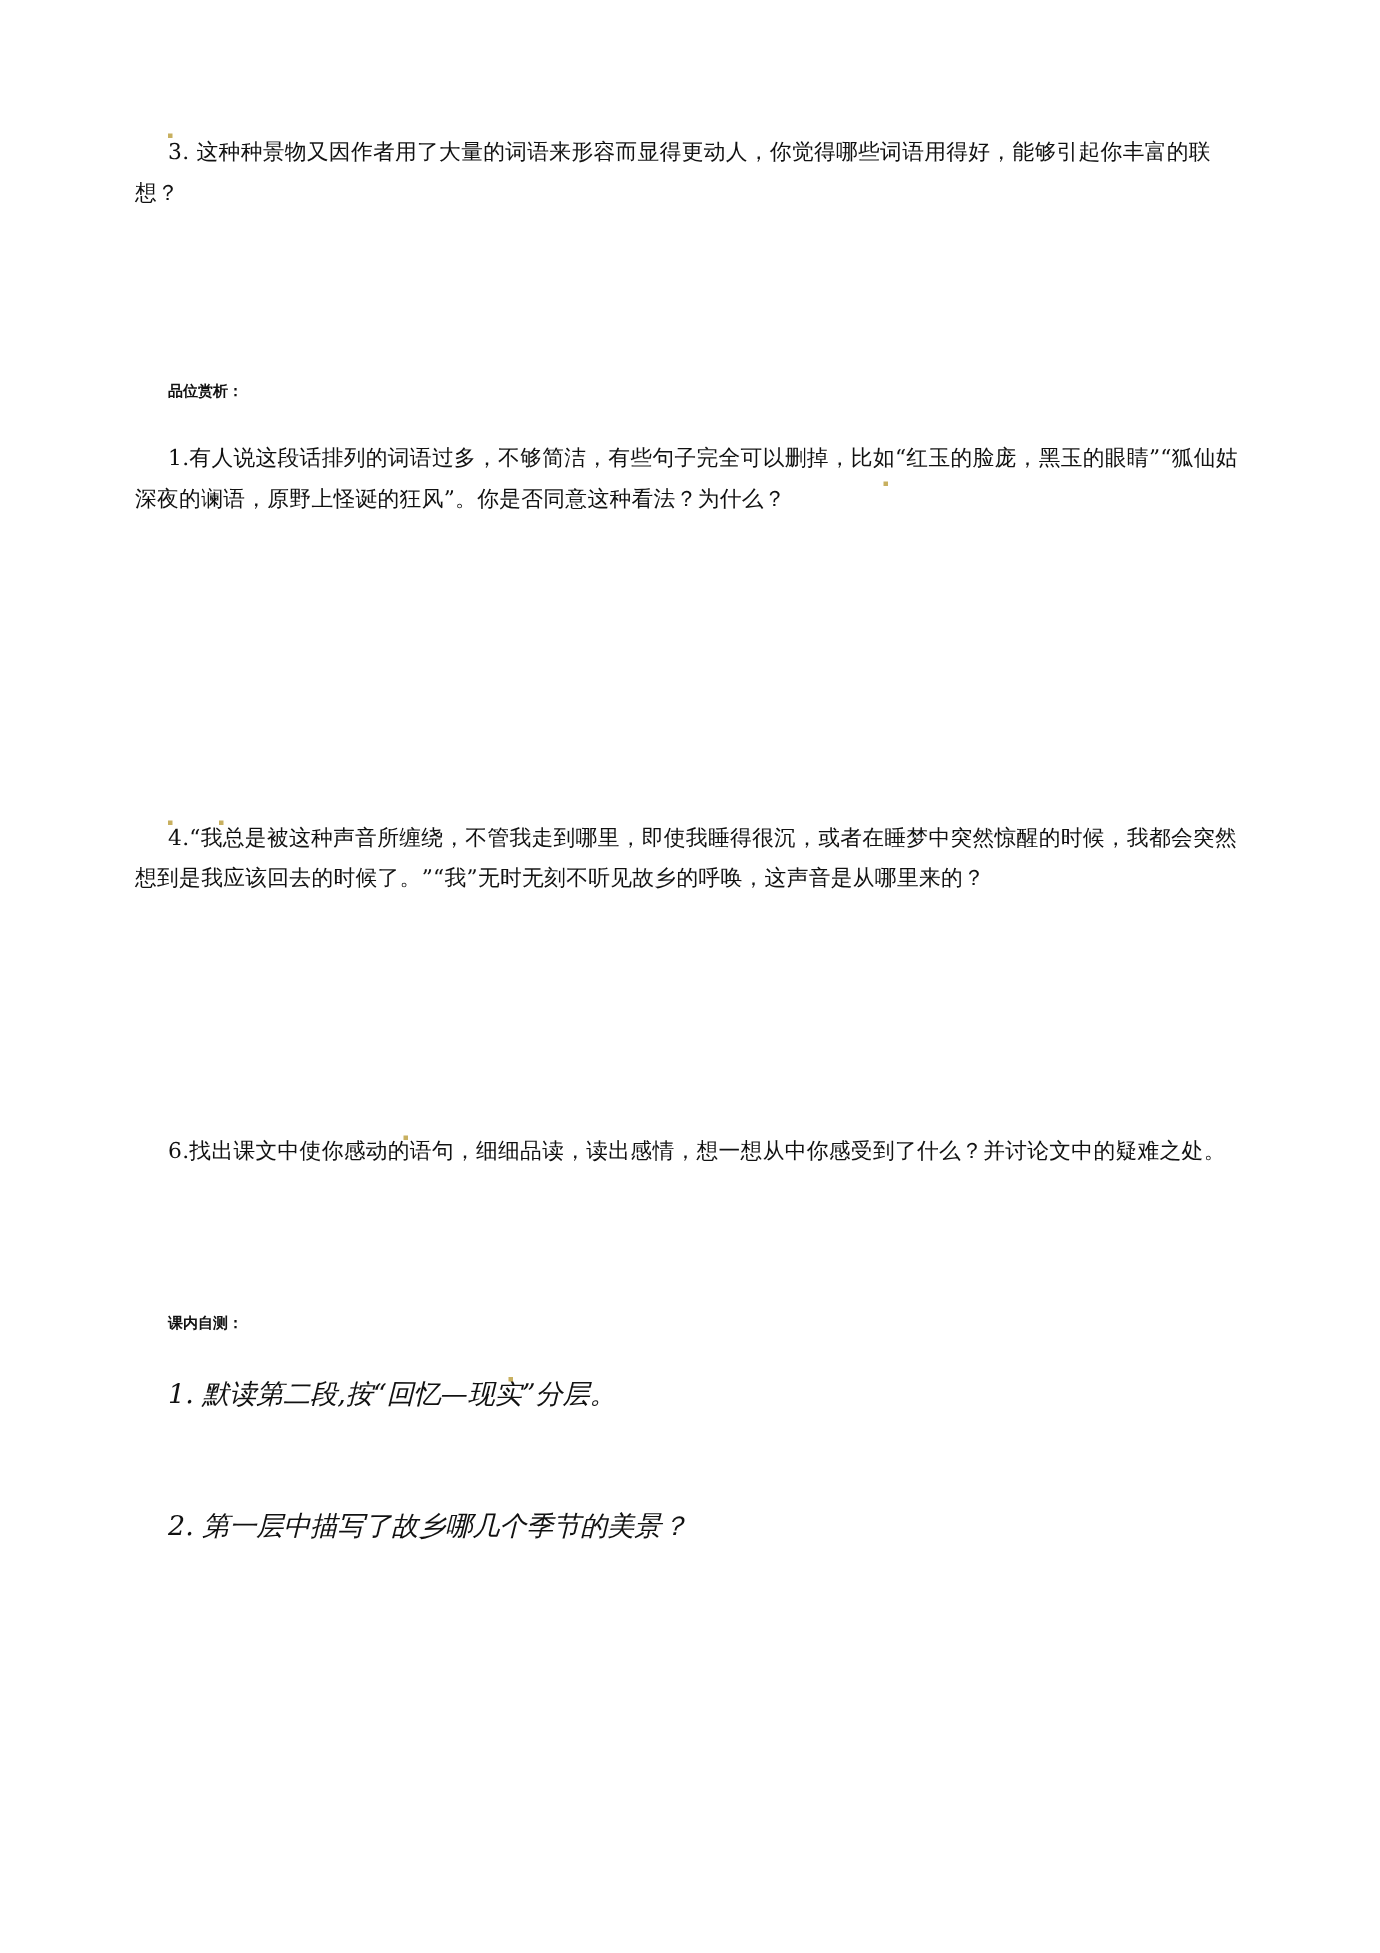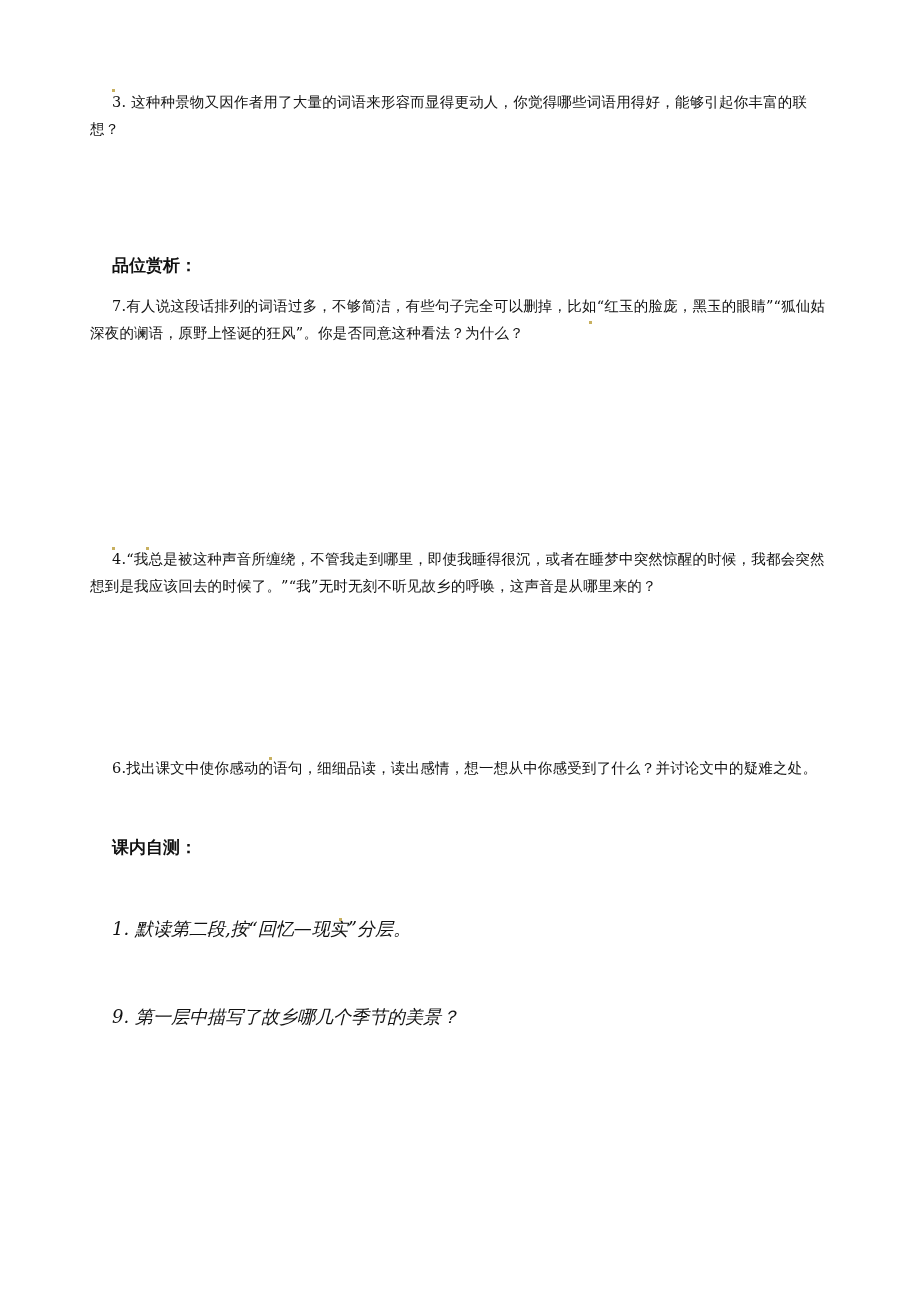--- a/index.html
+++ b/index.html
@@ -1,40 +1,40 @@
 <!DOCTYPE html>
 <html><head>
 <meta charset="utf-8">
 <style>
   html, body { margin: 0; padding: 0; background: #ffffff; }
   body { width: 920px; height: 1302px; position: relative; overflow: hidden;
          font-family: "DejaVu Serif", "Liberation Serif", serif; color: #111; }
   .p { position: absolute; left: 90px; width: 746px; font-size: 14.5px; line-height: 27px;
        text-indent: 22px; letter-spacing: 0.2px; margin: 0; }
-  .h { position: absolute; left: 112px; font-size: 17px; font-weight: bold;
+  .h { position: absolute; left: 112px; font-size: 10px; font-weight: bold;
        font-family: Liberation Sans, sans-serif; margin: 0; }
   .q { position: absolute; left: 112px; font-size: 18px; margin: 0; font-style: italic; }
   .mark { position: absolute; width: 3px; height: 3px; background: #c8b060; }
 </style>
 </head>
 <body>
 
 <span class="mark" style="left:112px;top:89px;"></span>
 <p class="p" style="top:89px;">3. 这种种景物又因作者用了大量的词语来形容而显得更动人，你觉得哪些词语用得好，能够引起你丰富的联想？</p>
 
 <p class="h" style="top:254px;">品位赏析：</p>
 
-<p class="p" style="top:293px;">7.有人说这段话排列的词语过多，不够简洁，有些句子完全可以删掉，比如“红玉的脸庞，黑玉的眼睛”“狐仙姑深夜的谰语，原野上怪诞的狂风”。你是否同意这种看法？为什么？</p>
+<p class="p" style="top:293px;">1.有人说这段话排列的词语过多，不够简洁，有些句子完全可以删掉，比如“红玉的脸庞，黑玉的眼睛”“狐仙姑深夜的谰语，原野上怪诞的狂风”。你是否同意这种看法？为什么？</p>
 <span class="mark" style="left:589px;top:321px;"></span>
 
 <span class="mark" style="left:112px;top:547px;"></span>
 <span class="mark" style="left:146px;top:547px;"></span>
 <p class="p" style="top:546px;">4.“我总是被这种声音所缠绕，不管我走到哪里，即使我睡得很沉，或者在睡梦中突然惊醒的时候，我都会突然想到是我应该回去的时候了。”“我”无时无刻不听见故乡的呼唤，这声音是从哪里来的？</p>
 
 <p class="p" style="top:755px;">6.找出课文中使你感动的语句，细细品读，读出感情，想一想从中你感受到了什么？并讨论文中的疑难之处。</p>
 <span class="mark" style="left:269px;top:757px;"></span>
 
-<p class="h" style="top:836px;text-align:center;">课内自测：</p>
+<p class="h" style="top:875px;text-align:center;">课内自测：</p>
 
 <p class="q" style="top:917px;">1.  默读第二段,按“回忆—现实”分层。</p>
 <span class="mark" style="left:339px;top:918px;"></span>
 
-<p class="q" style="top:1005px;">9.  第一层中描写了故乡哪几个季节的美景？</p>
+<p class="q" style="top:1005px;">2.  第一层中描写了故乡哪几个季节的美景？</p>
 
 </body></html>

